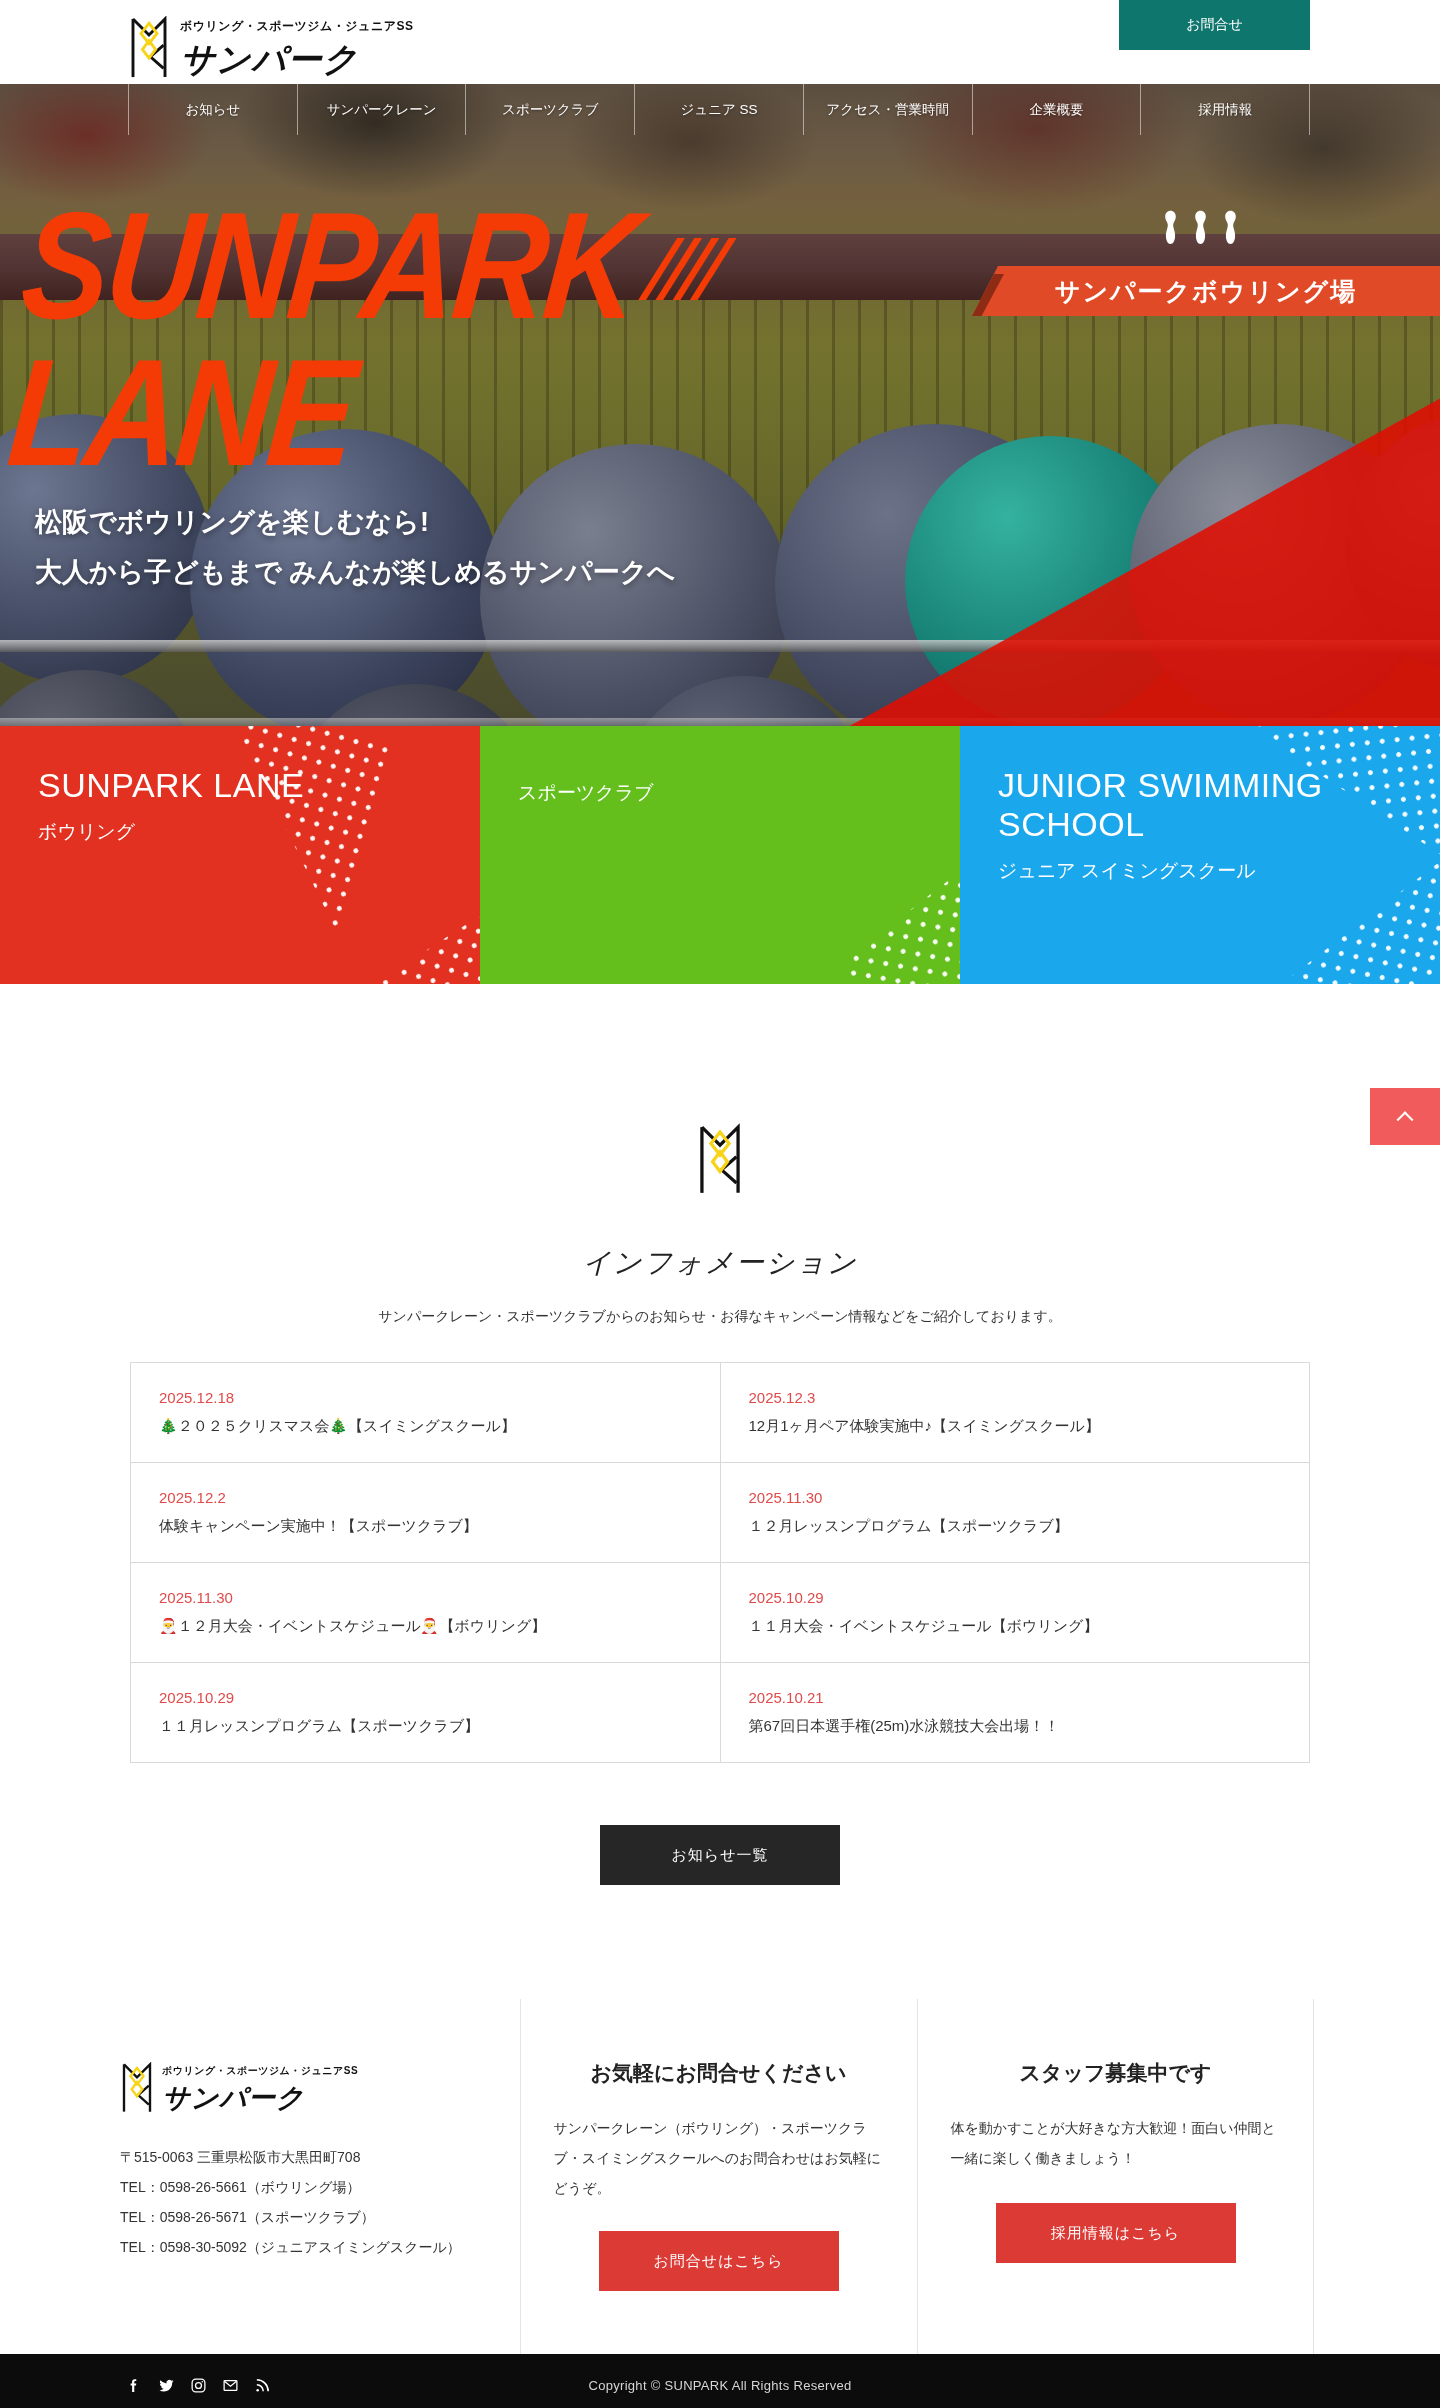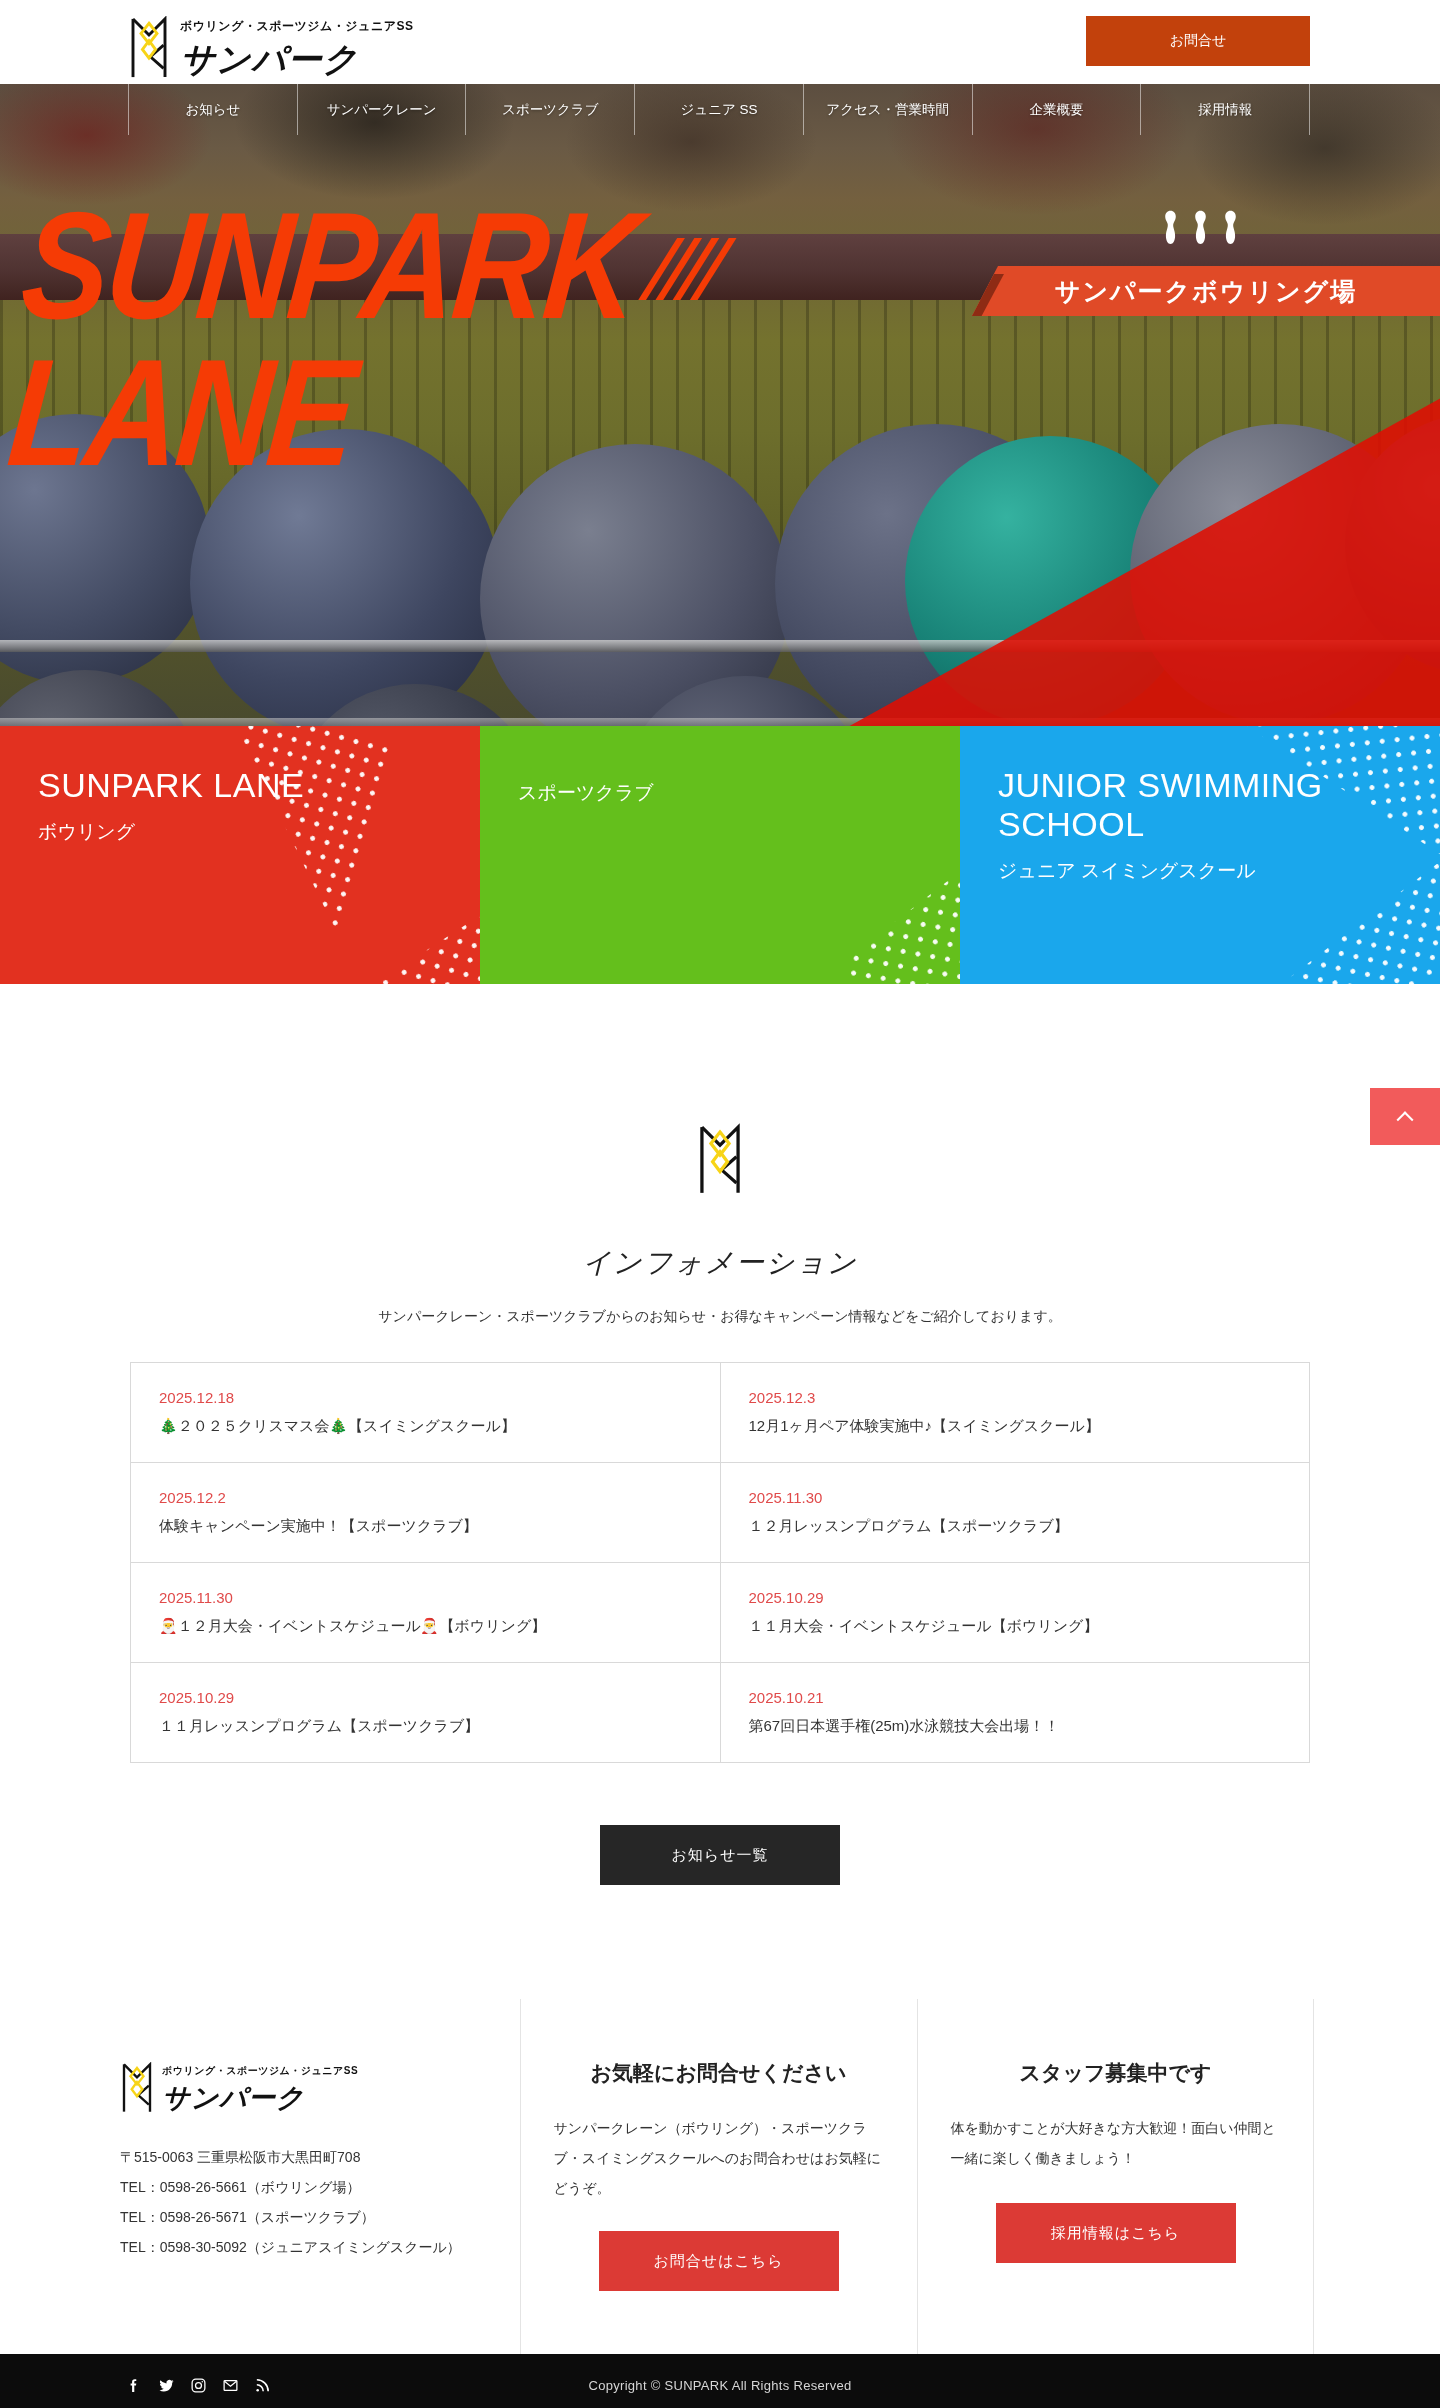--- a/index.html
+++ b/index.html
@@ -7,21 +7,21 @@
   body { width:1440px; font-family:"Liberation Sans", sans-serif; color:#333; }
   .page { position:relative; width:1440px; height:2408px; overflow:hidden; background:#fff; }
 
   
   .site-header { position:relative; height:84px; background:#fff; }
   .brand-lockup { position:absolute; left:128px; top:16px; display:flex; align-items:flex-start; gap:10px; }
   .brand-mark { width:42px; height:64px; }
   .brand-text { padding-top:2px; }
   .brand-tagline { font-size:12px; font-weight:bold; color:#111; letter-spacing:.5px; }
   .brand-name { font-size:34px; font-weight:900; color:#111; letter-spacing:1px; margin-top:2px; font-style:italic; }
-  .contact-top-btn { position:absolute; right:130px; top:16px; width:224px; height:50px; background:#c2410c; color:#fff;
+  .contact-top-btn { position:absolute; right:130px; top:0; width:191px; height:50px; background:#0f766e; color:#fff;
     font-size:14px; display:flex; align-items:center; justify-content:center; cursor:pointer; border:none; }
 
   
   .hero { position:relative; height:642px; overflow:hidden; background:#5d5c33; }
   .hero-photo { position:absolute; inset:0;
     background:
       radial-gradient(180px 100px at 6% 8%, rgba(110,20,20,.6), transparent 70%),
       radial-gradient(200px 110px at 26% 6%, rgba(25,22,18,.65), transparent 70%),
       radial-gradient(180px 100px at 48% 9%, rgba(50,35,28,.55), transparent 70%),
       radial-gradient(210px 120px at 72% 7%, rgba(90,20,20,.5), transparent 72%),
@@ -195,20 +195,24 @@
           </svg>
         <svg viewBox="0 0 20 30">
             <path fill="#fff" d="M10,0c2.8,0,4.6,2.2,4.6,5c0,1.9-0.7,3.2-1.5,4.8c-0.9,1.8-1,3.1-0.4,5.2c0.8,2.7,1.3,4.6,1.3,6.8c0,4.1-1.7,7.2-4,7.2s-4-3.1-4-7.2c0-2.2,0.5-4.1,1.3-6.8c0.6-2.1,0.5-3.4-0.4-5.2C6.1,8.2,5.4,6.9,5.4,5C5.4,2.2,7.2,0,10,0z"></path>
           </svg>
       </div>
       <div class="hero-badge">
         <span>サンパークボウリング場</span>
       </div>
     </div>
 
+    <div class="hero-tagline">
+      <div>松阪でボウリングを楽しむなら!</div>
+      <div>大人から子どもまで みんなが楽しめるサンパークへ</div>
+    </div>
 
     <div class="hero-wedge"></div>
   </div>
 
   <section class="cards">
     <div class="card card-red">
       <div class="dots a"></div>
       <div class="dots b"></div>
       <div class="card-title">SUNPARK LANE</div>
       <div class="card-sub">ボウリング</div>

